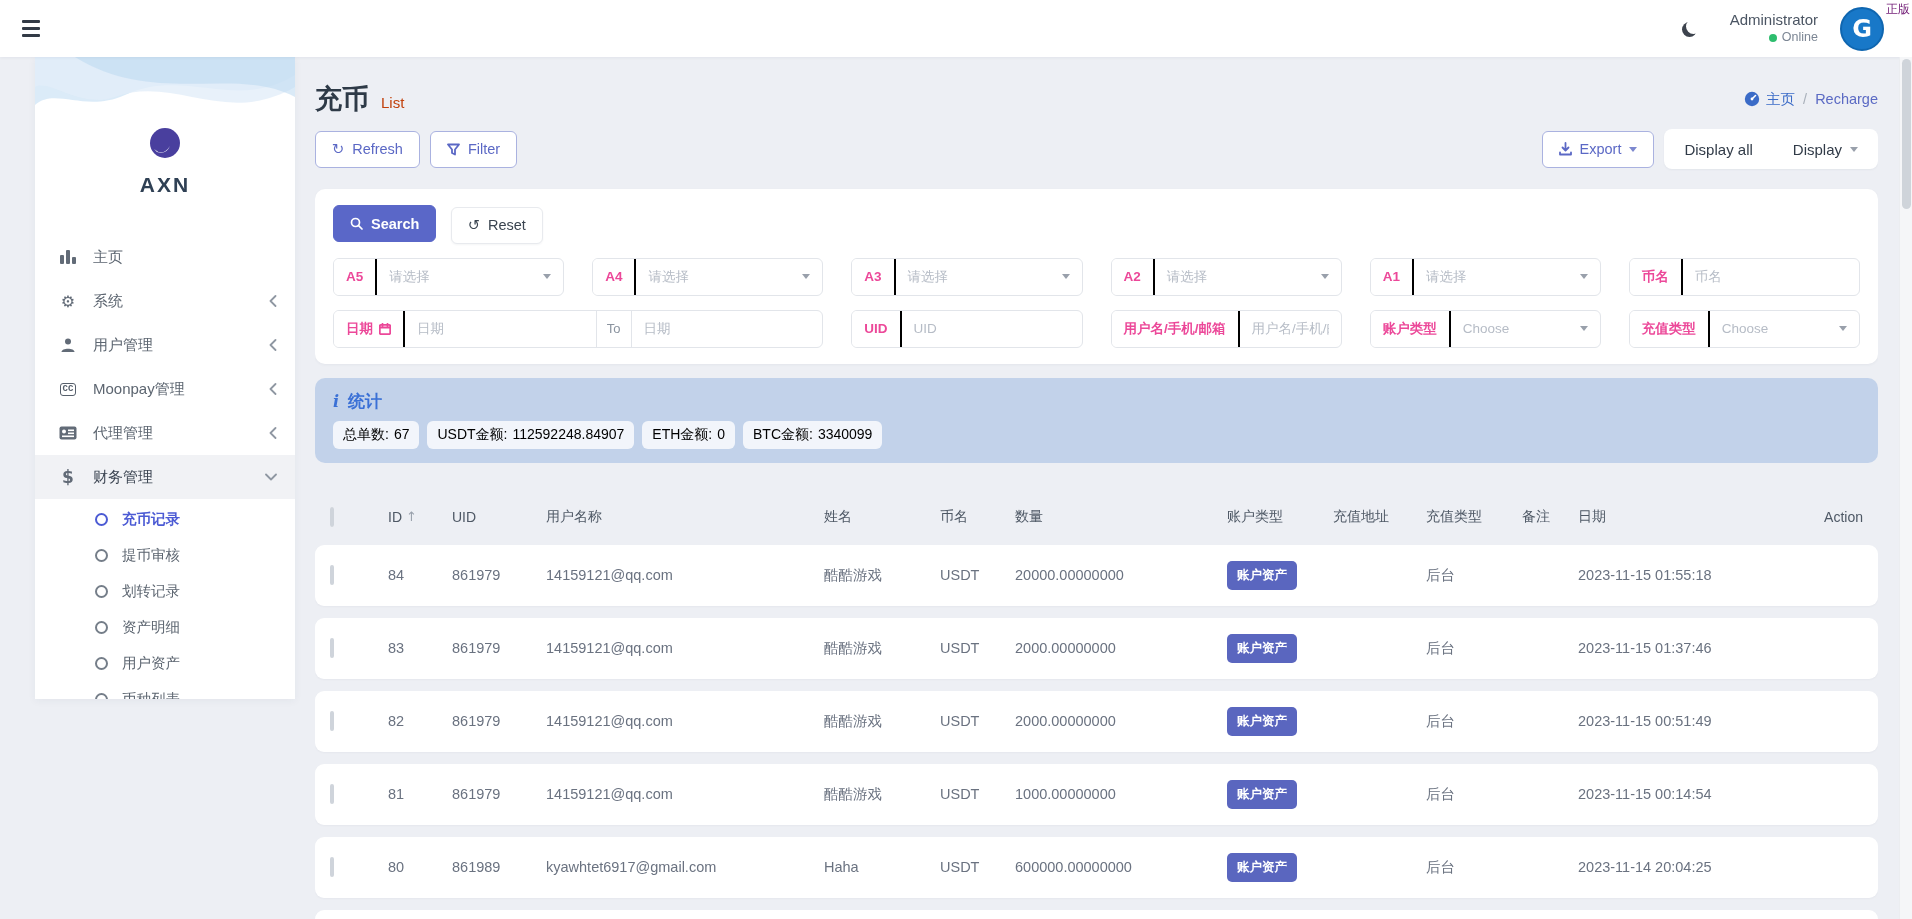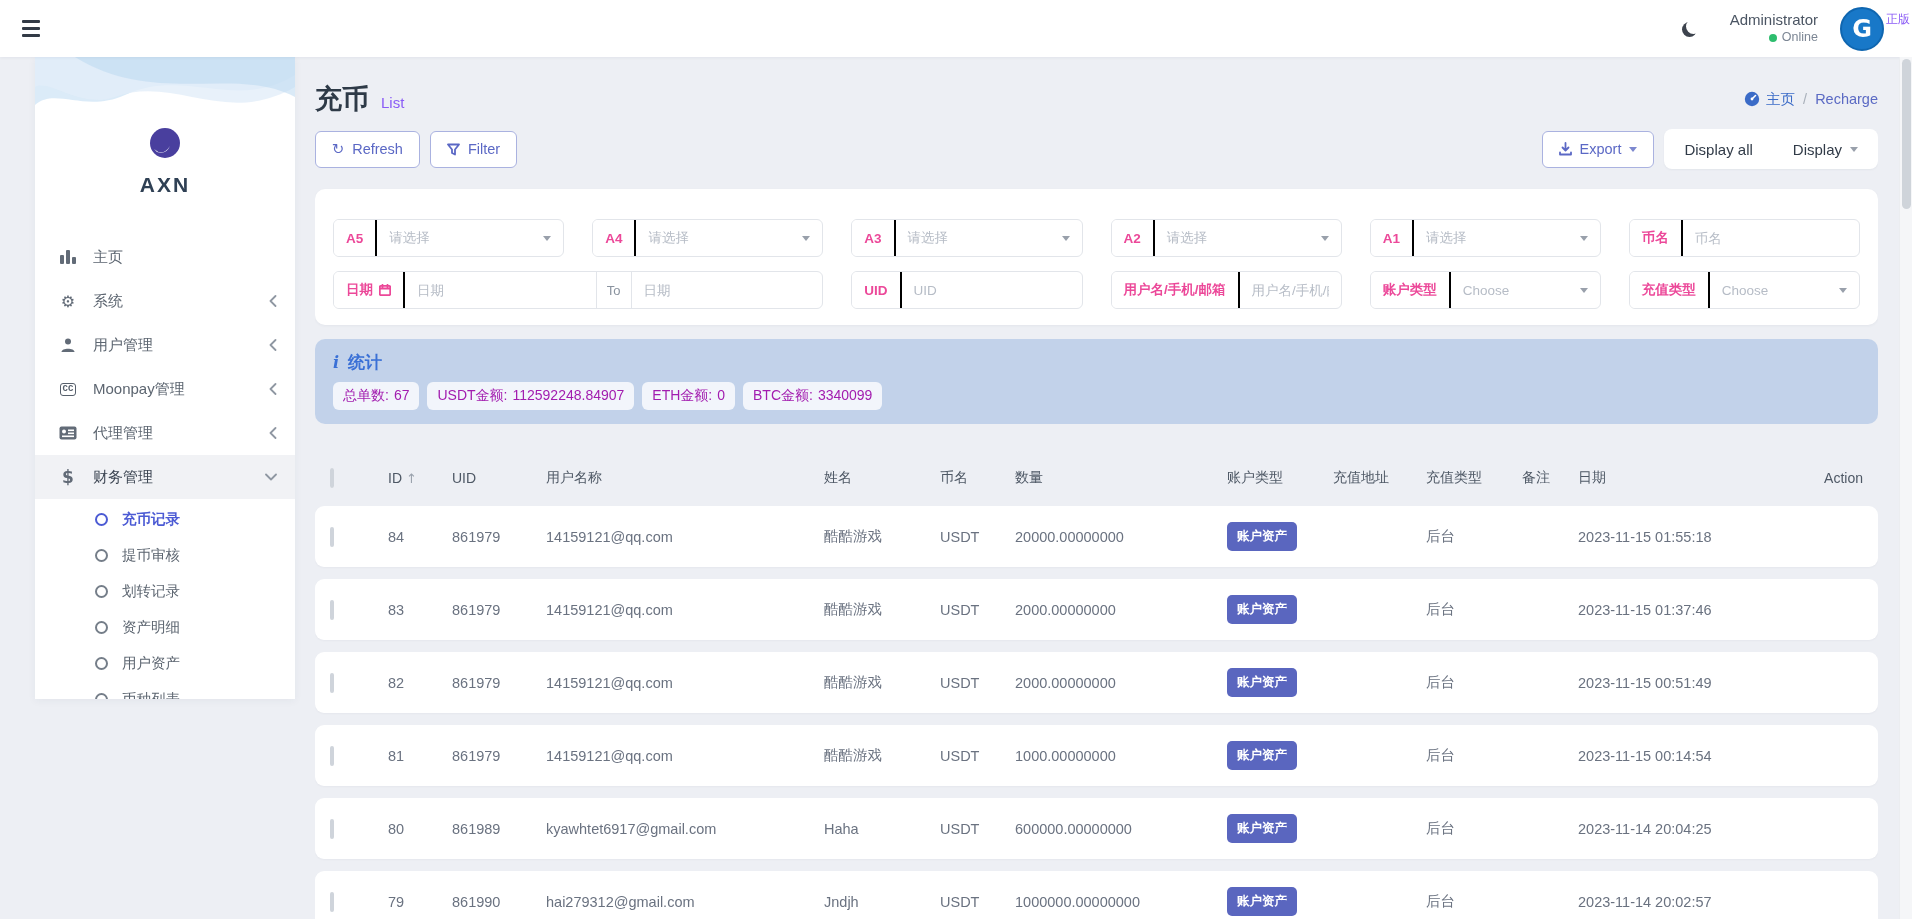--- a/index.html
+++ b/index.html
@@ -16,21 +16,21 @@
   .moon-btn { background:none; border:none; cursor:pointer; width:26px; height:26px; position:relative; }
   .moon-shape { position:absolute; left:4px; top:3px; width:15px; height:15px; border-radius:50%;
                 box-shadow:-4px 3px 0 0 #3d434d; }
   .userbox { text-align:right; line-height:1.25; cursor:pointer; }
   .uname { font-size:15px; color:#4b5563; }
   .ustatus { font-size:12.5px; color:#7c8694; display:flex; align-items:center; justify-content:flex-end; gap:5px; }
   .dot { width:8px; height:8px; border-radius:50%; background:#2dbd6e; display:inline-block; }
   .avatar { width:44px; height:44px; border-radius:50%; background:#1878c8; color:#fff; display:flex;
             align-items:center; justify-content:center; font-size:24px; font-weight:800; cursor:pointer;
             border:2px solid #0f66b0; font-family:"DejaVu Sans",sans-serif; }
-  .watermark { position:absolute; right:2px; top:11px; font-size:12px; color:#8b5cf6;margin-left:28px; }
+  .watermark { position:absolute; right:2px; top:1px; font-size:12px; color:#701a75;margin-left:28px; }
 
   
   .sidebar { position:absolute; left:35px; top:57px; width:260px; height:642px; background:#fff;
              box-shadow:0 2px 8px rgba(40,50,80,.05); z-index:20; overflow:hidden; }
   .logo-area { position:relative; height:178px; }
   .logo-waves { position:absolute; left:0; top:0; width:100%; height:80px; }
   .logo-circle { position:absolute; left:50%; top:68px; transform:translateX(-50%); width:40px; height:40px; }
   .logo-text { position:absolute; left:0; top:116px; width:100%; text-align:center; font-size:21px;
                font-weight:700; letter-spacing:2px; color:#2f4054; }
   .nav-item { height:44px; display:flex; align-items:center; padding:0 18px 0 23px; cursor:pointer;
@@ -50,21 +50,21 @@
   .ring { width:13px; height:13px; border-radius:50%; border:2px solid #757e89; flex:none; background:#fff; }
   .ring.half { background:linear-gradient(90deg,#fff 50%,#4a525d 50%); border-color:#4a525d; }
   .sub-item.active { color:#4c5bd4; font-weight:600; }
   .sub-item.active .ring { border-color:#4c5bd4; }
 
   
   .main { position:absolute; left:315px; top:57px; width:1563px; height:862px; padding-top:20px; overflow:hidden; }
   .page-head { display:flex; align-items:center; height:44px; }
   .title-wrap { display:flex; align-items:baseline; gap:12px; }
   .page-title { font-size:27px; font-weight:600; color:#2e3a47; }
-  .page-subtitle { font-size:15px; color:#8b5cf6; }
+  .page-subtitle { font-size:15px; color:#c2410c; }
   .breadcrumb { margin-left:auto; display:flex; align-items:center; gap:8px; font-size:14.5px; }
   .bc-home { color:#3b6bc7; display:flex; align-items:center; gap:6px; text-decoration:none; cursor:pointer; }
   .bc-sep { color:#a9b0ba; }
   .bc-current { color:#5b6ac4; cursor:pointer; }
 
   .toolbar { margin-top:8px; display:flex; align-items:center; height:40px; }
   .btn { display:inline-flex; align-items:center; gap:8px; border-radius:6px; font-size:14.5px;
          cursor:pointer; background:#fff; border:1px solid #aab2e0; color:#5b68c5; padding:0 16px; height:37px; }
   .btn + .btn { margin-left:10px; }
   .toolbar-right { margin-left:auto; display:flex; align-items:center; gap:10px; }
@@ -91,21 +91,21 @@
   .igroup input::placeholder { color:#b6bcc6; }
   .igroup .caret { margin-right:12px; flex:none; }
   .to-div { padding:0 10px; height:100%; display:flex; align-items:center; font-size:13px; color:#8a939f;
             border-left:1px solid #e2e5ea; border-right:1px solid #e2e5ea; }
   .span2 { grid-column:span 2; }
 
   .stats-card { margin-top:14px; background:#c2d2ea; border-radius:10px; padding:12px 18px 14px; }
   .stats-title { display:flex; align-items:center; gap:9px; font-size:17px; font-weight:700; color:#3a70d6; }
   .stats-title .info-i { font-family:"DejaVu Serif",serif; font-style:italic; font-weight:700; font-size:16px; }
   .pills { margin-top:8px; display:flex; gap:8px; }
-  .pill { background:rgba(255,255,255,.78); border-radius:6px; padding:5px 10px; font-size:14px; color:#a21caf;
+  .pill { background:rgba(255,255,255,.78); border-radius:6px; padding:5px 10px; font-size:14px; color:#000000;
           display:flex; gap:5px; white-space:nowrap; }
 
   .tgrid { display:grid; grid-template-columns:58px 64px 94px 278px 116px 75px 212px 106px 93px 96px 56px 222px 1fr;
            align-items:center; padding:0 15px; }
   .thead { margin-top:38px; height:32px; font-size:14px; color:#4e5865; }
   .thead .th { display:flex; align-items:center; gap:4px; }
   .th-action { justify-content:flex-end; }
   .sort-arrow { color:#9aa2ad; font-size:13px; font-family:"DejaVu Sans",sans-serif; }
   .trow { margin-top:12px; height:61px; background:#fff; border-radius:9px; font-size:14.5px; color:#6a7280;
           box-shadow:0 1px 2px rgba(40,50,80,.04); }
@@ -364,20 +364,33 @@
           </button>
         <button>
           <span>Display</span>
           <span class="caret"></span>
         </button>
       </div>
     </div>
   </div>
 
   <section class="filter-card">
+    <div>
+      <button class="btn btn-solid">
+        <svg width="13" height="13" viewBox="0 0 13 13">
+            <circle cx="5.5" cy="5.5" r="4" fill="none" stroke="#fff" stroke-width="1.7"></circle>
+            <path d="M8.6 8.6 L12 12" stroke="#fff" stroke-width="1.7" stroke-linecap="round"></path>
+          </svg>
+        <span>Search</span>
+      </button>
+      <button class="btn btn-plain">
+        <span class="glyph-icon">↺</span>
+        <span>Reset</span>
+      </button>
+    </div>
 
     <div class="fgrid">
       <div class="igroup">
         <span class="addon">A5</span>
         <span class="ival">请选择</span>
         <span class="caret"></span>
       </div>
       <div class="igroup">
         <span class="addon">A4</span>
         <span class="ival">请选择</span>

